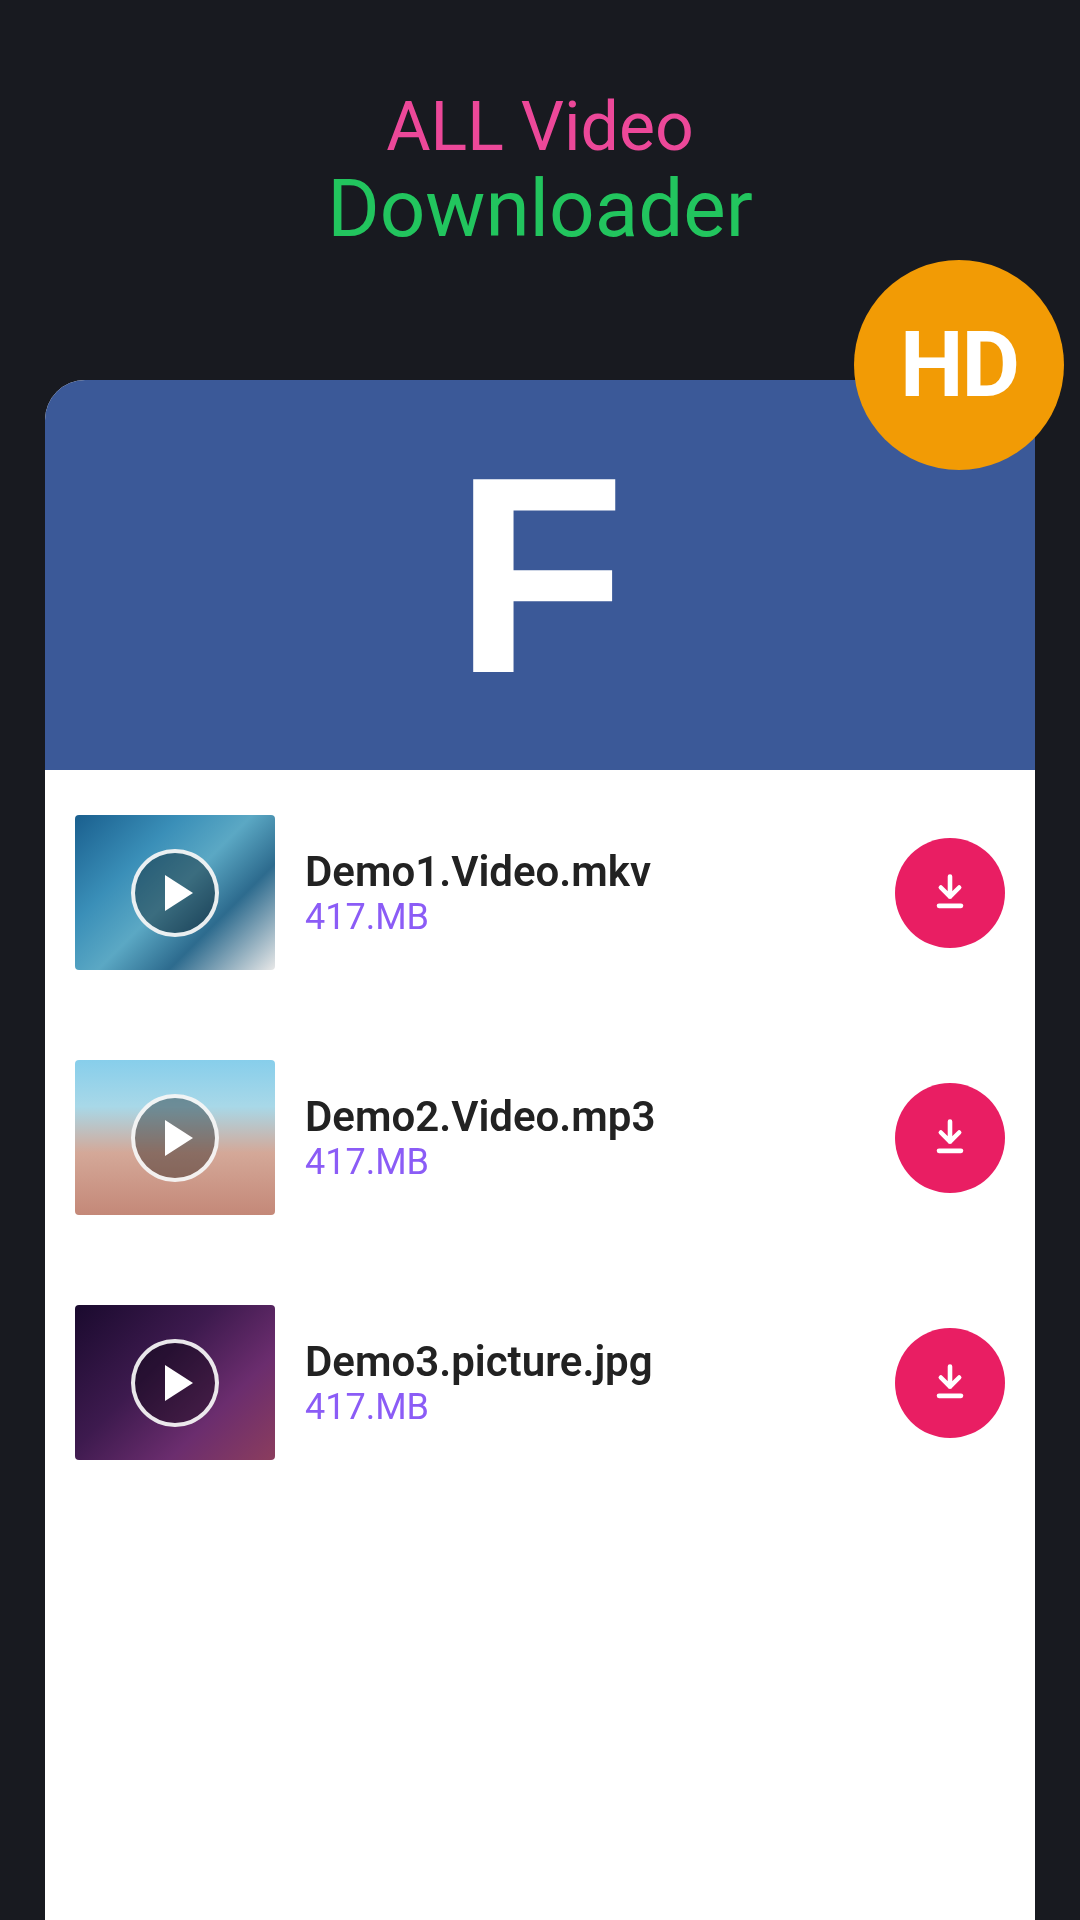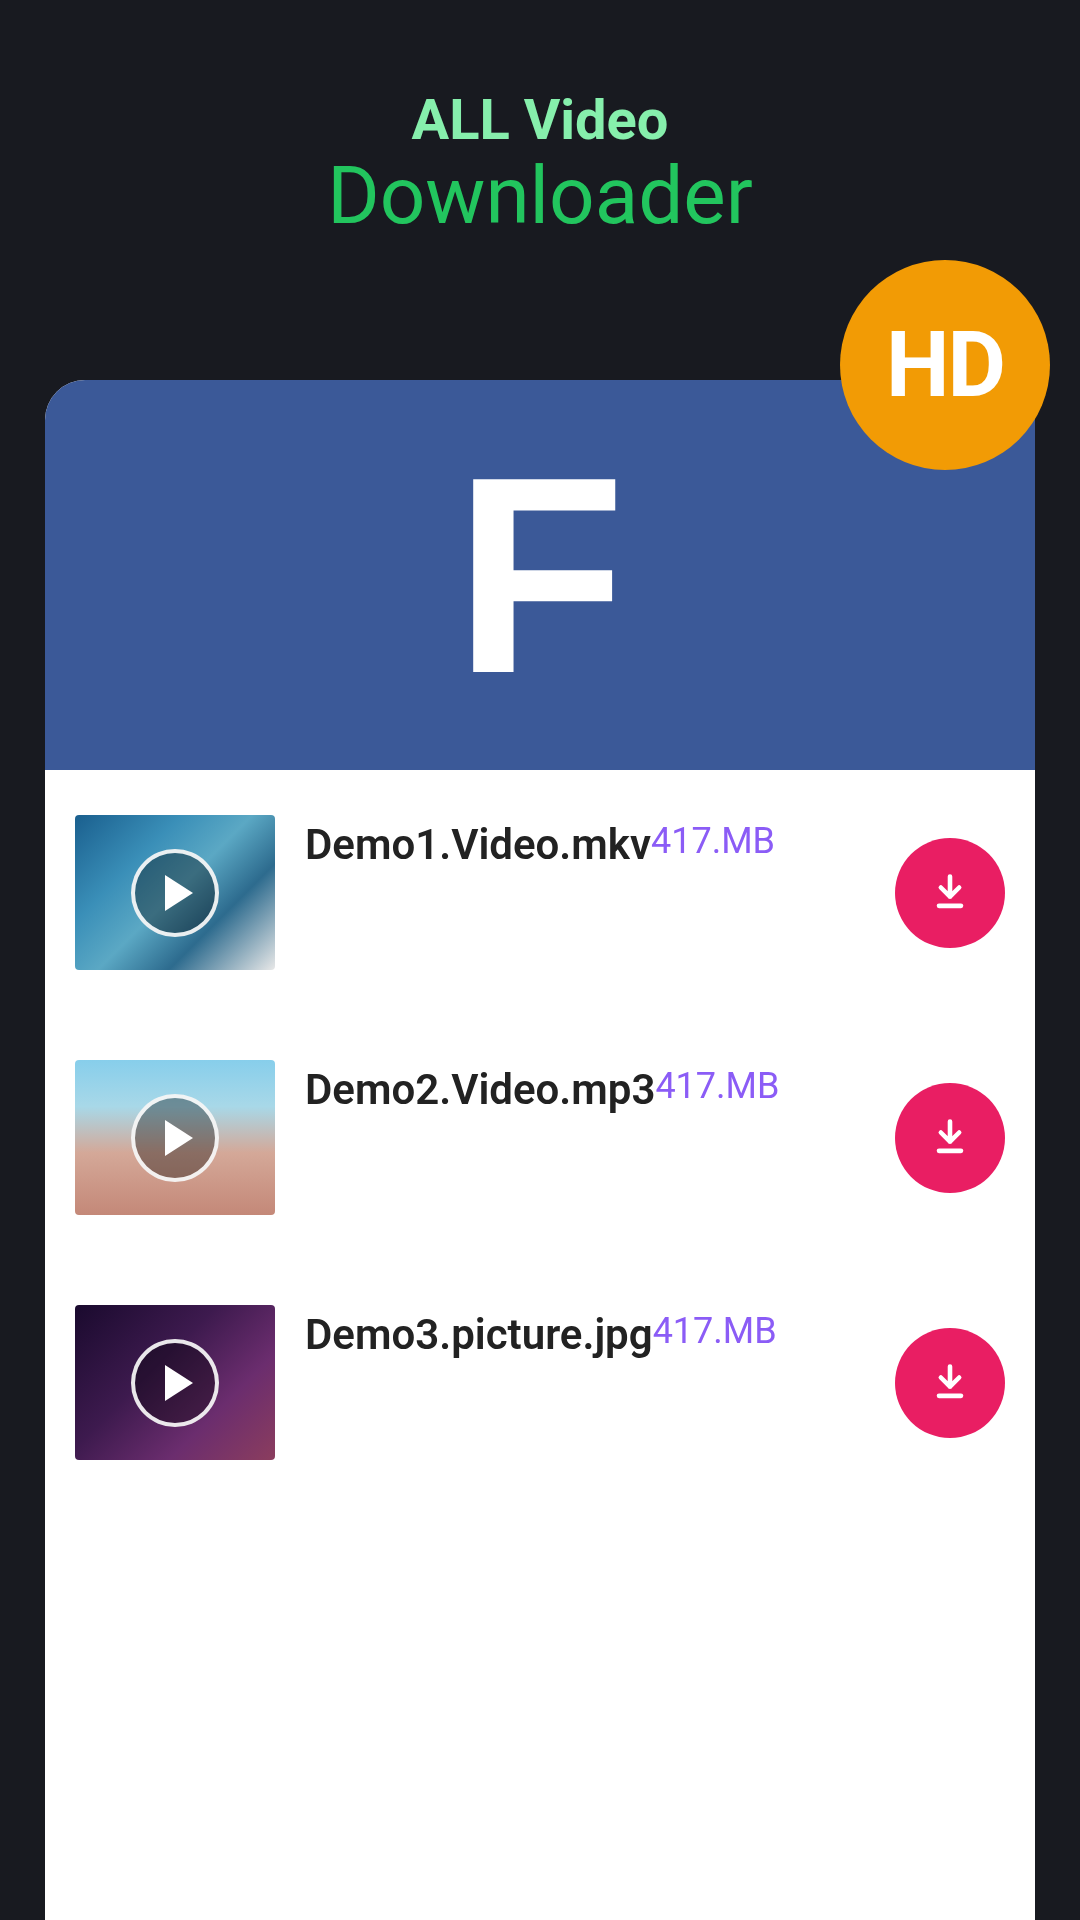--- a/index.html
+++ b/index.html
@@ -13,35 +13,35 @@
       background: #181a20;
       font-family: -apple-system, BlinkMacSystemFont, "Segoe UI", Roboto, Helvetica, Arial, sans-serif;
       overflow: hidden;
       position: relative;
     }
     .title-container {
       text-align: center;
       padding-top: 90px;
     }
     .title-line1 {
-      font-size: 56px;
-      font-weight: 700;
-      color: #86efac;
+      font-size: 68px;
+      font-weight: 400;
+      color: #ec4899;
       line-height: 1.1;
     }
     .title-line2 {
       font-size: 80px;
       font-weight: 400;
       color: #22c55e;
       line-height: 1.1;
     }
     .hd-badge {
       position: absolute;
       top: 260px;
-      right: 30px;
+      right: 16px;
       width: 210px;
       height: 210px;
       background: #f29b05;
       border-radius: 50%;
       display: flex;
       align-items: center;
       justify-content: center;
       z-index: 10;
     }
     .hd-badge-text {
@@ -118,22 +118,22 @@
       height: 0;
       border-left: 28px solid #ffffff;
       border-top: 18px solid transparent;
       border-bottom: 18px solid transparent;
       margin-left: 8px;
     }
     .item-info {
       flex: 1;
       height: 155px;
       display: flex;
-      flex-direction: row;
-      justify-content: flex-start;
+      flex-direction: column;
+      justify-content: center;
       padding: 5px 0;
     }
     .item-title {
       color: #222222;
       font-size: 42px;
       font-weight: 600;
     }
     .item-size {
       color: #8b5cf6;
       font-size: 36px;

